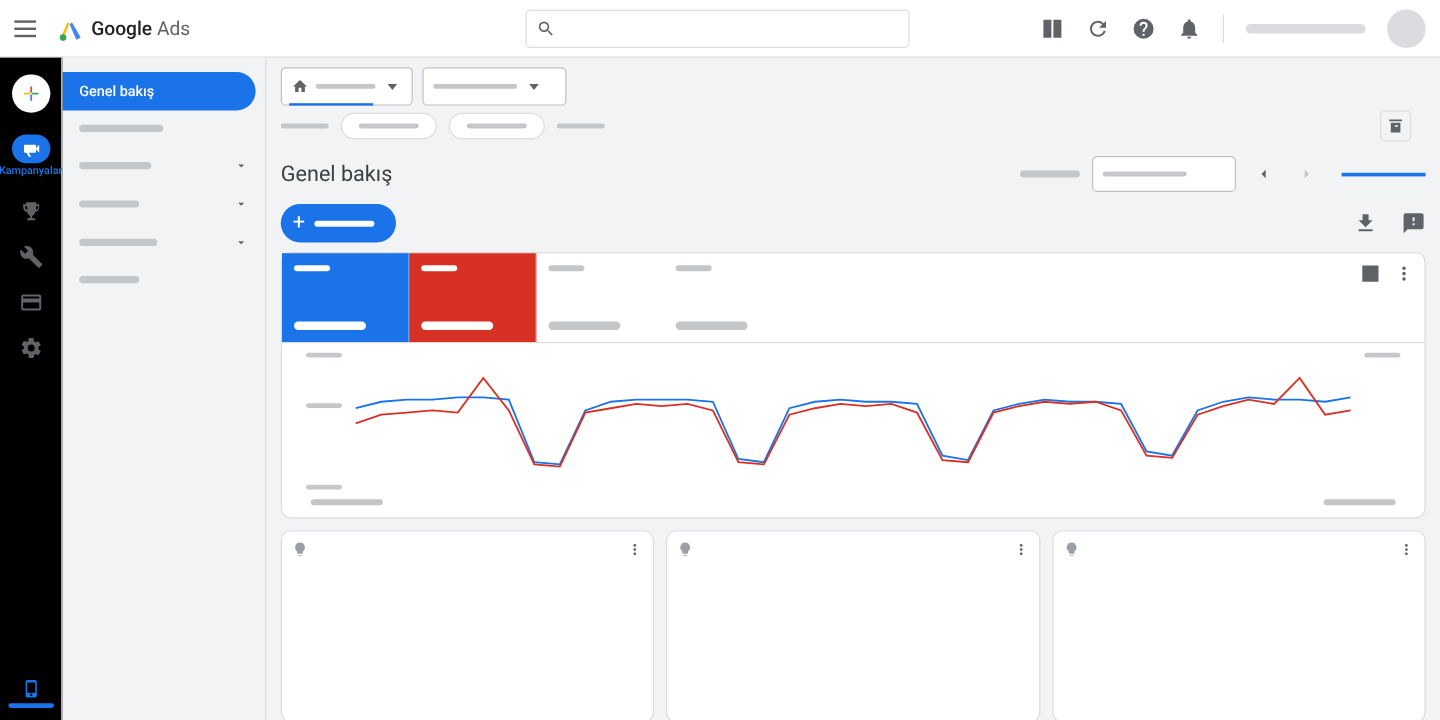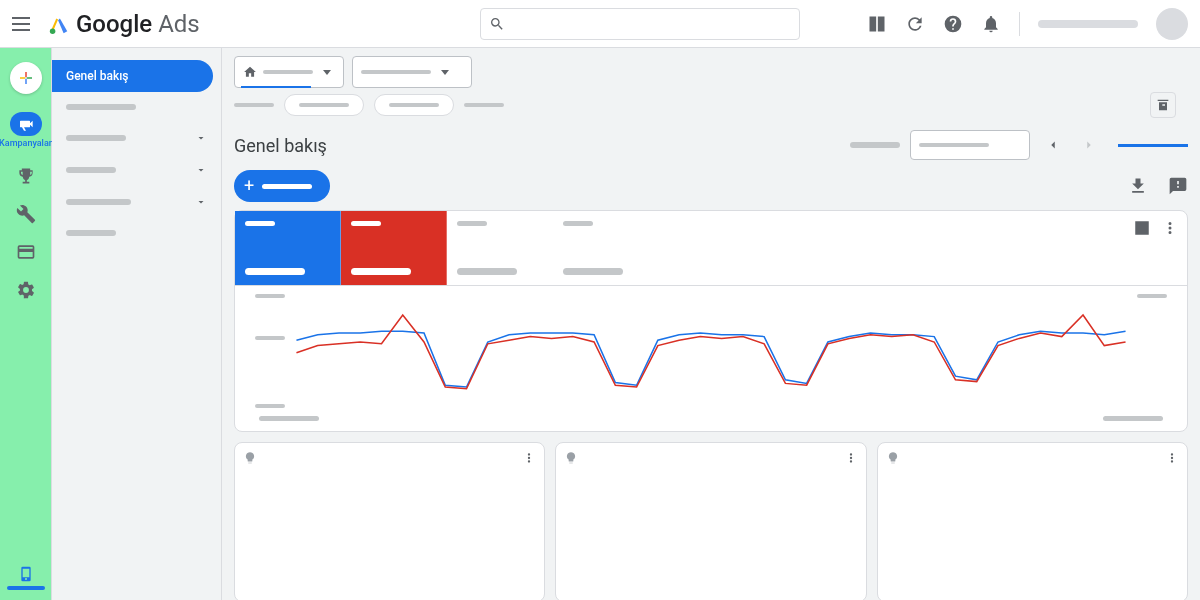--- a/index.html
+++ b/index.html
@@ -2,32 +2,32 @@
 <html><head>
 <meta charset="utf-8">
 <style>
 *{box-sizing:border-box;margin:0;padding:0;font-family:Roboto,Arial,sans-serif}
 body{background:#f1f3f4;overflow:hidden;width:1200px;height:600px}
 .top-bar{height:48px;background:#fff;border-bottom:1px solid #dadce0;display:flex;align-items:center;padding:0 12px}
 .hamburger{width:24px;height:24px;cursor:pointer;display:flex;flex-direction:column;justify-content:center;gap:4px;margin-right:12px}
 .hamburger span{height:2px;background:#5f6368;width:18px}
 .logo-area{display:flex;align-items:center;gap:6px}
 .google-logo{width:22px;height:22px}
-.logo-text{font-size:24px;color:#5f6368}
+.logo-text{font-size:16px;color:#5f6368}
 .logo-text b{color:#202124;font-weight:500}
 .search-box{margin-left:280px;flex:0 0 320px;height:32px;border:1px solid #dadce0;border-radius:4px;display:flex;align-items:center;padding:0 8px;background:#fff}
 .search-box svg{width:16px;height:16px;fill:#5f6368}
 .search-box input{border:none;outline:none;flex:1;margin-left:8px;font-size:13px}
 .top-right{margin-left:auto;display:flex;align-items:center;gap:18px}
 .top-icon{width:20px;height:20px;cursor:pointer;fill:#5f6368}
 .top-sep{width:1px;height:24px;background:#dadce0}
 .top-ph{width:100px;height:8px;background:#dadce0;border-radius:4px}
 .avatar{width:32px;height:32px;border-radius:50%;background:#dadce0}
 .shell{display:flex;height:552px}
-.rail{width:52px;background:#86efac;border-right:1px solid #dadce0;display:flex;flex-direction:column;align-items:center;padding-top:14px;gap:18px;position:relative}
+.rail{width:52px;background:#000000;border-right:1px solid #dadce0;display:flex;flex-direction:column;align-items:center;padding-top:14px;gap:18px;position:relative}
 .rail-btn{width:32px;height:32px;border-radius:50%;background:#fff;box-shadow:0 1px 3px rgba(0,0,0,0.2);display:flex;align-items:center;justify-content:center;cursor:pointer}
 .rail-item{display:flex;flex-direction:column;align-items:center;gap:2px;cursor:pointer}
 .rail-pill{width:32px;height:24px;border-radius:12px;display:flex;align-items:center;justify-content:center}
 .rail-pill.active{background:#1a73e8}
 .rail-label{font-size:9px;color:#1a73e8;font-weight:500}
 .rail-icon{width:20px;height:20px;fill:#5f6368}
 .rail-bottom{position:absolute;bottom:10px;width:100%;display:flex;flex-direction:column;align-items:center;gap:4px}
 .sidebar{width:170px;background:#f1f3f4;border-right:1px solid #dadce0;padding-top:12px}
 .sb-active{margin:0 8px 6px 0;height:32px;background:#1a73e8;color:#fff;border-radius:0 16px 16px 0;display:flex;align-items:center;padding-left:14px;font-size:12px;font-weight:500}
 .sb-item{height:32px;display:flex;align-items:center;justify-content:space-between;padding:0 14px;font-size:12px;color:#3c4043;cursor:pointer}

